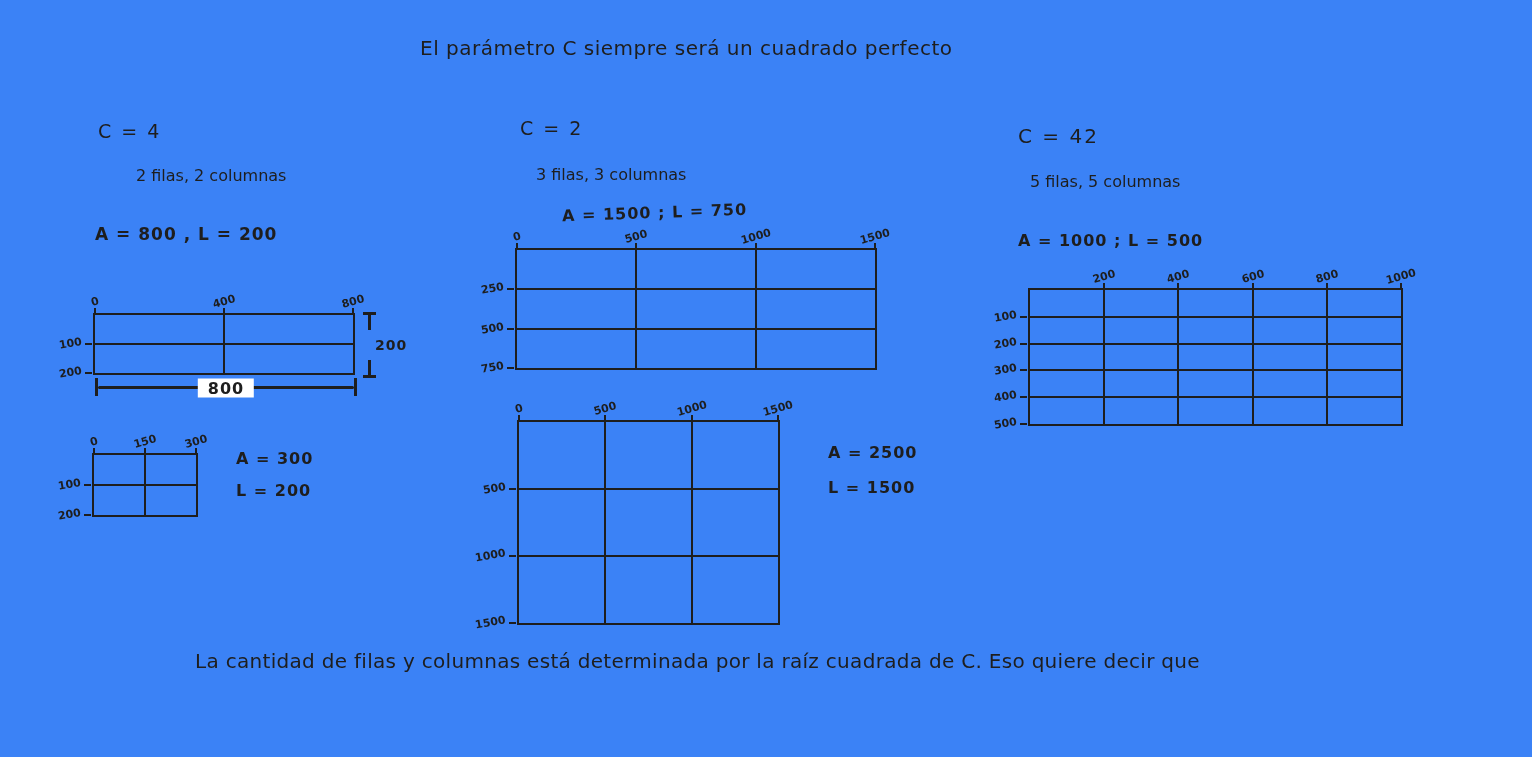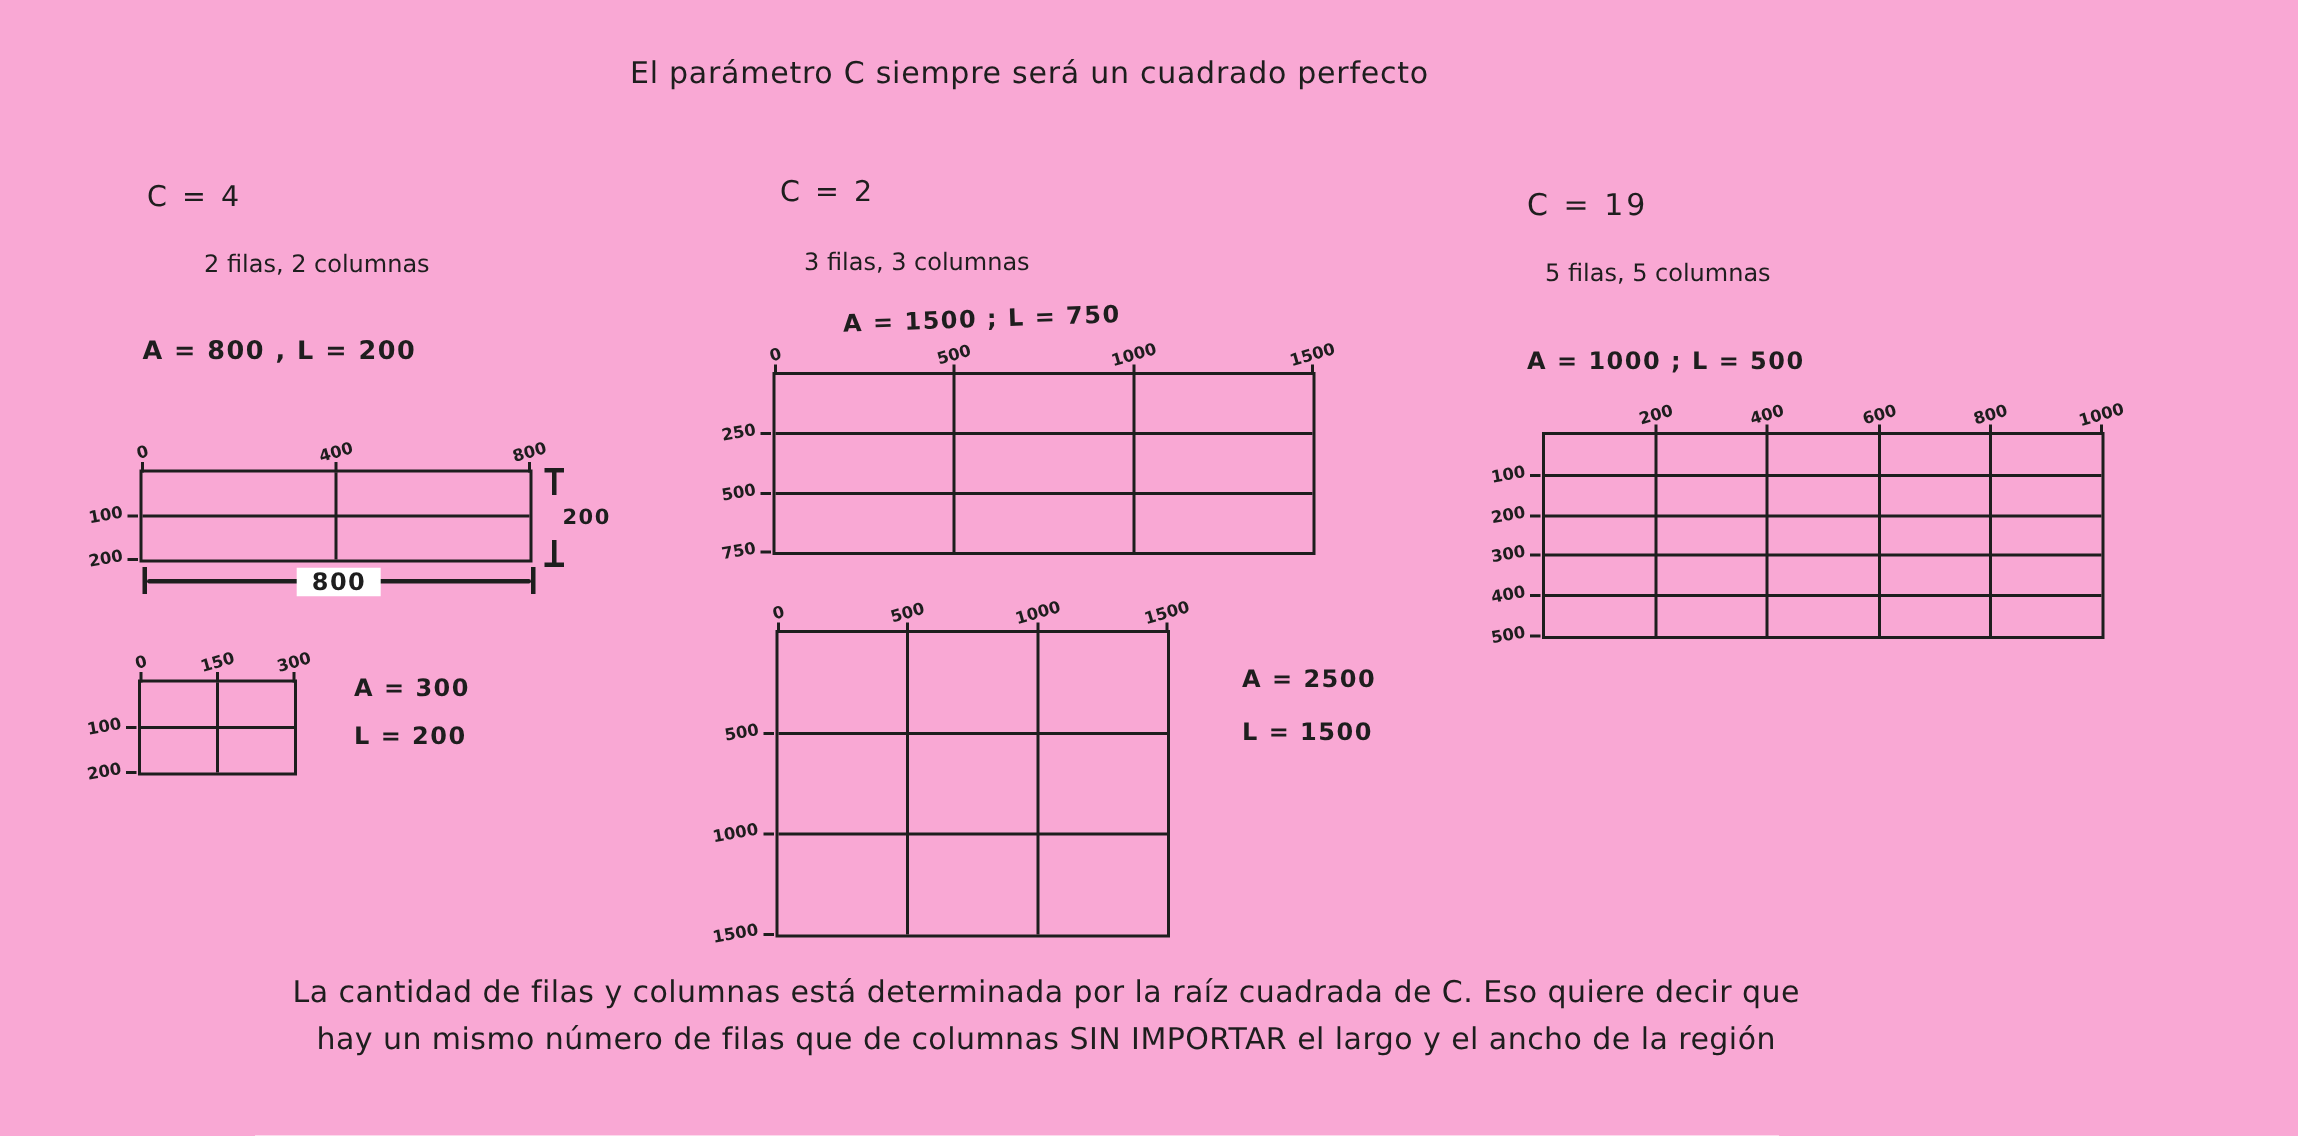--- a/index.html
+++ b/index.html
@@ -1,19 +1,19 @@
 <!DOCTYPE html>
 <html><head>
 <meta charset="utf-8">
 <style>
   :root { --ink: #1e1e1e; }
   * { margin: 0; padding: 0; box-sizing: border-box; }
   html, body { background: #fff; }
   body { font-family: "DejaVu Sans", "Liberation Sans", sans-serif; color: var(--ink); }
-  #canvas { position: relative; width: 1532px; height: 757px; background: #f9a8d4; overflow: hidden; }
+  #canvas { position: relative; width: 1532px; height: 757px; background: #3b82f6; overflow: hidden; }
 
   .txt { position: absolute; white-space: nowrap; color: var(--ink); }
 
   #title { left: 420px; top: 36px; font-size: 20px; letter-spacing: 0.5px; }
 
   .param-label { font-size: 19px; letter-spacing: 2px; }
   #c4-param  { left: 98px;   top: 120px; }
   #c9-param  { left: 520px;  top: 117px; }
   #c25-param { left: 1018px; top: 124px; font-size: 20px; }
 
@@ -167,21 +167,21 @@
       <div class="tickmark-left" style="top: calc(33.3333% - 1px);"></div>
       <div class="ticklabel-left" style="top: 33.3333%;">500</div>
       <div class="tickmark-left" style="top: calc(66.6667% - 1px);"></div>
       <div class="ticklabel-left" style="top: 66.6667%;">1000</div>
       <div class="tickmark-left" style="top: calc(100% - 1px);"></div>
       <div class="ticklabel-left" style="top: 100%;">1500</div>
     </div>
   <div id="c9-sq-a" class="txt side-label">A = 2500</div>
   <div id="c9-sq-l" class="txt side-label">L = 1500</div>
 
-  <div id="c25-param" class="txt param-label">C = 19</div>
+  <div id="c25-param" class="txt param-label">C = 42</div>
   <div id="c25-note" class="txt note-label">5 filas, 5 columnas</div>
   <div id="c25-dims" class="txt dims-label">A = 1000  ;  L = 500</div>
 
   <div id="grid-c25-main" class="grid">
       <div class="gline-v" style="left: calc(20% - 1px);"></div>
       <div class="gline-v" style="left: calc(40% - 1px);"></div>
       <div class="gline-v" style="left: calc(60% - 1px);"></div>
       <div class="gline-v" style="left: calc(80% - 1px);"></div>
       <div class="gline-h" style="top: calc(20% - 1px);"></div>
       <div class="gline-h" style="top: calc(40% - 1px);"></div>
@@ -204,16 +204,15 @@
       <div class="tickmark-left" style="top: calc(60% - 1px);"></div>
       <div class="ticklabel-left" style="top: 60%;">300</div>
       <div class="tickmark-left" style="top: calc(80% - 1px);"></div>
       <div class="ticklabel-left" style="top: 80%;">400</div>
       <div class="tickmark-left" style="top: calc(100% - 1px);"></div>
       <div class="ticklabel-left" style="top: 100%;">500</div>
     </div>
 
   <div id="footer">
     <div class="fline">La cantidad de filas y columnas está determinada por la raíz cuadrada de C. Eso quiere decir que</div>
-    <div class="fline">hay un mismo número de filas que de columnas SIN IMPORTAR el largo y el ancho de la región</div>
   </div>
 
 </div>
 
 </body></html>

